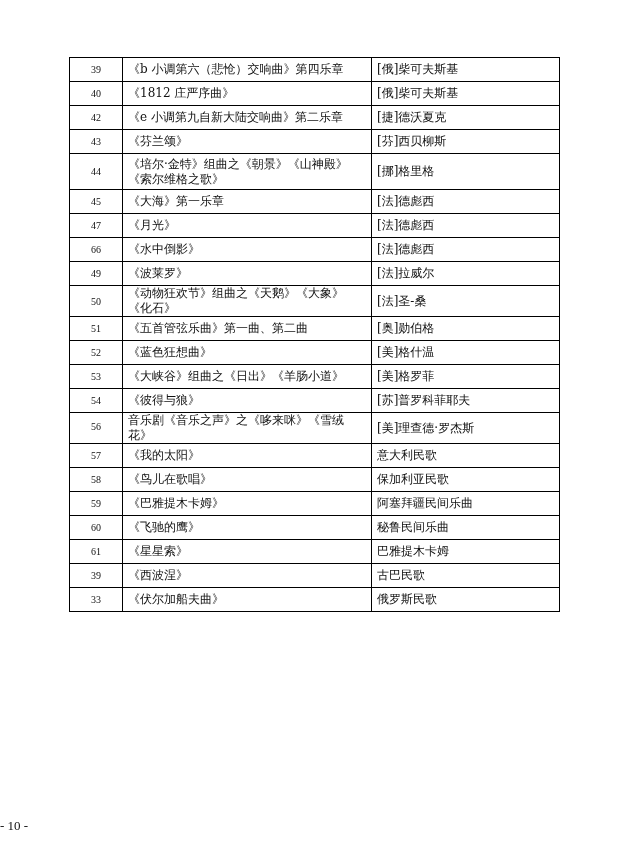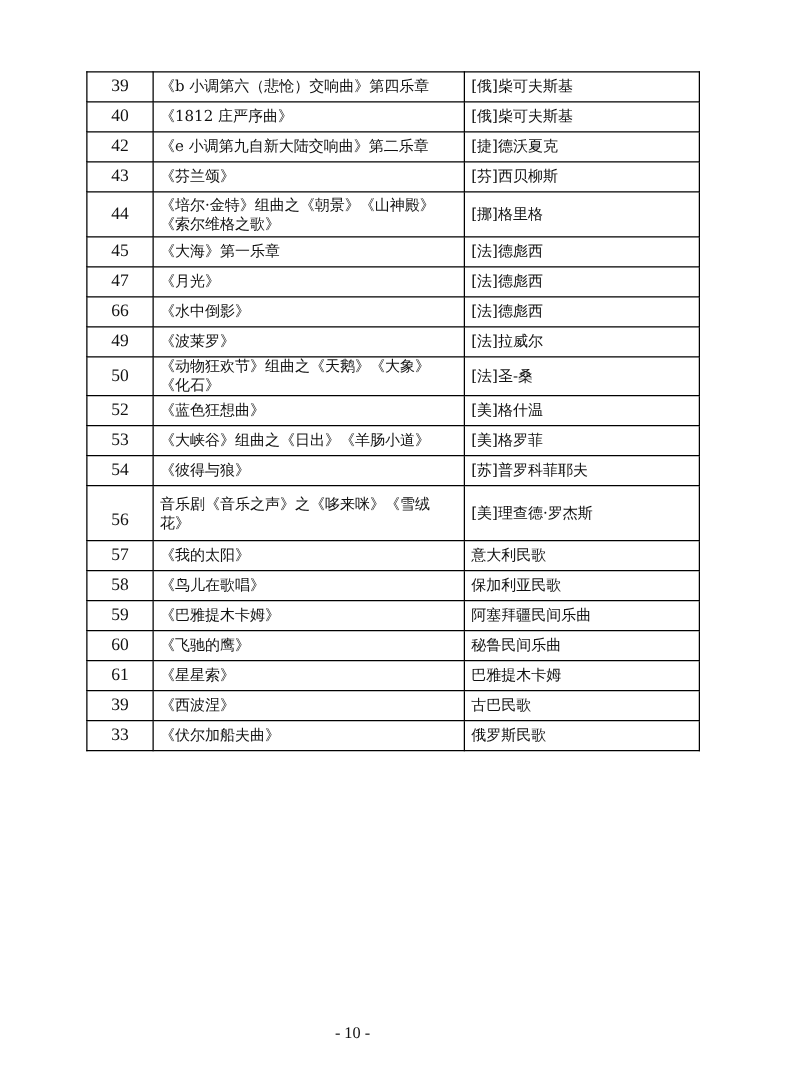--- a/index.html
+++ b/index.html
@@ -9,30 +9,30 @@
     overflow: hidden;
   }
   .tbl {
     position: absolute; left: 69px; top: 57px; width: 490px;
     border-collapse: collapse; table-layout: fixed;
   }
   .tbl td {
     border: 1px solid #000; font-size: 12px; line-height: 15px;
     padding: 0 5px; height: 23px; vertical-align: middle;
   }
-  .tbl td.num { text-align: center; font-family: "Liberation Serif", serif; font-size: 14px; }
+  .tbl td.num { text-align: center; font-family: "Liberation Serif", serif; font-size: 10px; }
   .tbl tr.tall td { height: 35px; }
   .tbl tr.tall td.title { line-height: 15px; }
-  .tbl tr.top td.num { vertical-align: top; padding-top: 20px; font-family: Liberation Serif, serif; }
+  .tbl tr.top td.num { vertical-align: top; padding-top: 6px; font-family: Liberation Serif, serif; }
   .col-num { width: 53px; }
   .col-title { width: 249px; }
   .col-comp { width: 188px; }
   .pager {
     position: absolute; left: 0; width: 564px; top: 818px;
-    text-align: center; font-family: "Liberation Serif", serif; font-size: 13px;
+    font-family: "Liberation Serif", serif; font-size: 13px;
   }
 </style>
 </head>
 <body>
 
 <table class="tbl">
   <colgroup>
     <col class="col-num">
       <col class="col-title">
       <col class="col-comp">
@@ -82,20 +82,25 @@
         <td class="num">49</td>
         <td class="title">《波莱罗》</td>
         <td class="composer">[法]拉威尔</td>
       </tr>
       <tr>
         <td class="num">50</td>
         <td class="title">《动物狂欢节》组曲之《天鹅》《大象》《化石》</td>
         <td class="composer">[法]圣-桑</td>
       </tr>
       <tr>
+        <td class="num">51</td>
+        <td class="title">《五首管弦乐曲》第一曲、第二曲</td>
+        <td class="composer">[奥]勋伯格</td>
+      </tr>
+      <tr>
         <td class="num">52</td>
         <td class="title">《蓝色狂想曲》</td>
         <td class="composer">[美]格什温</td>
       </tr>
       <tr>
         <td class="num">53</td>
         <td class="title">《大峡谷》组曲之《日出》《羊肠小道》</td>
         <td class="composer">[美]格罗菲</td>
       </tr>
       <tr>

